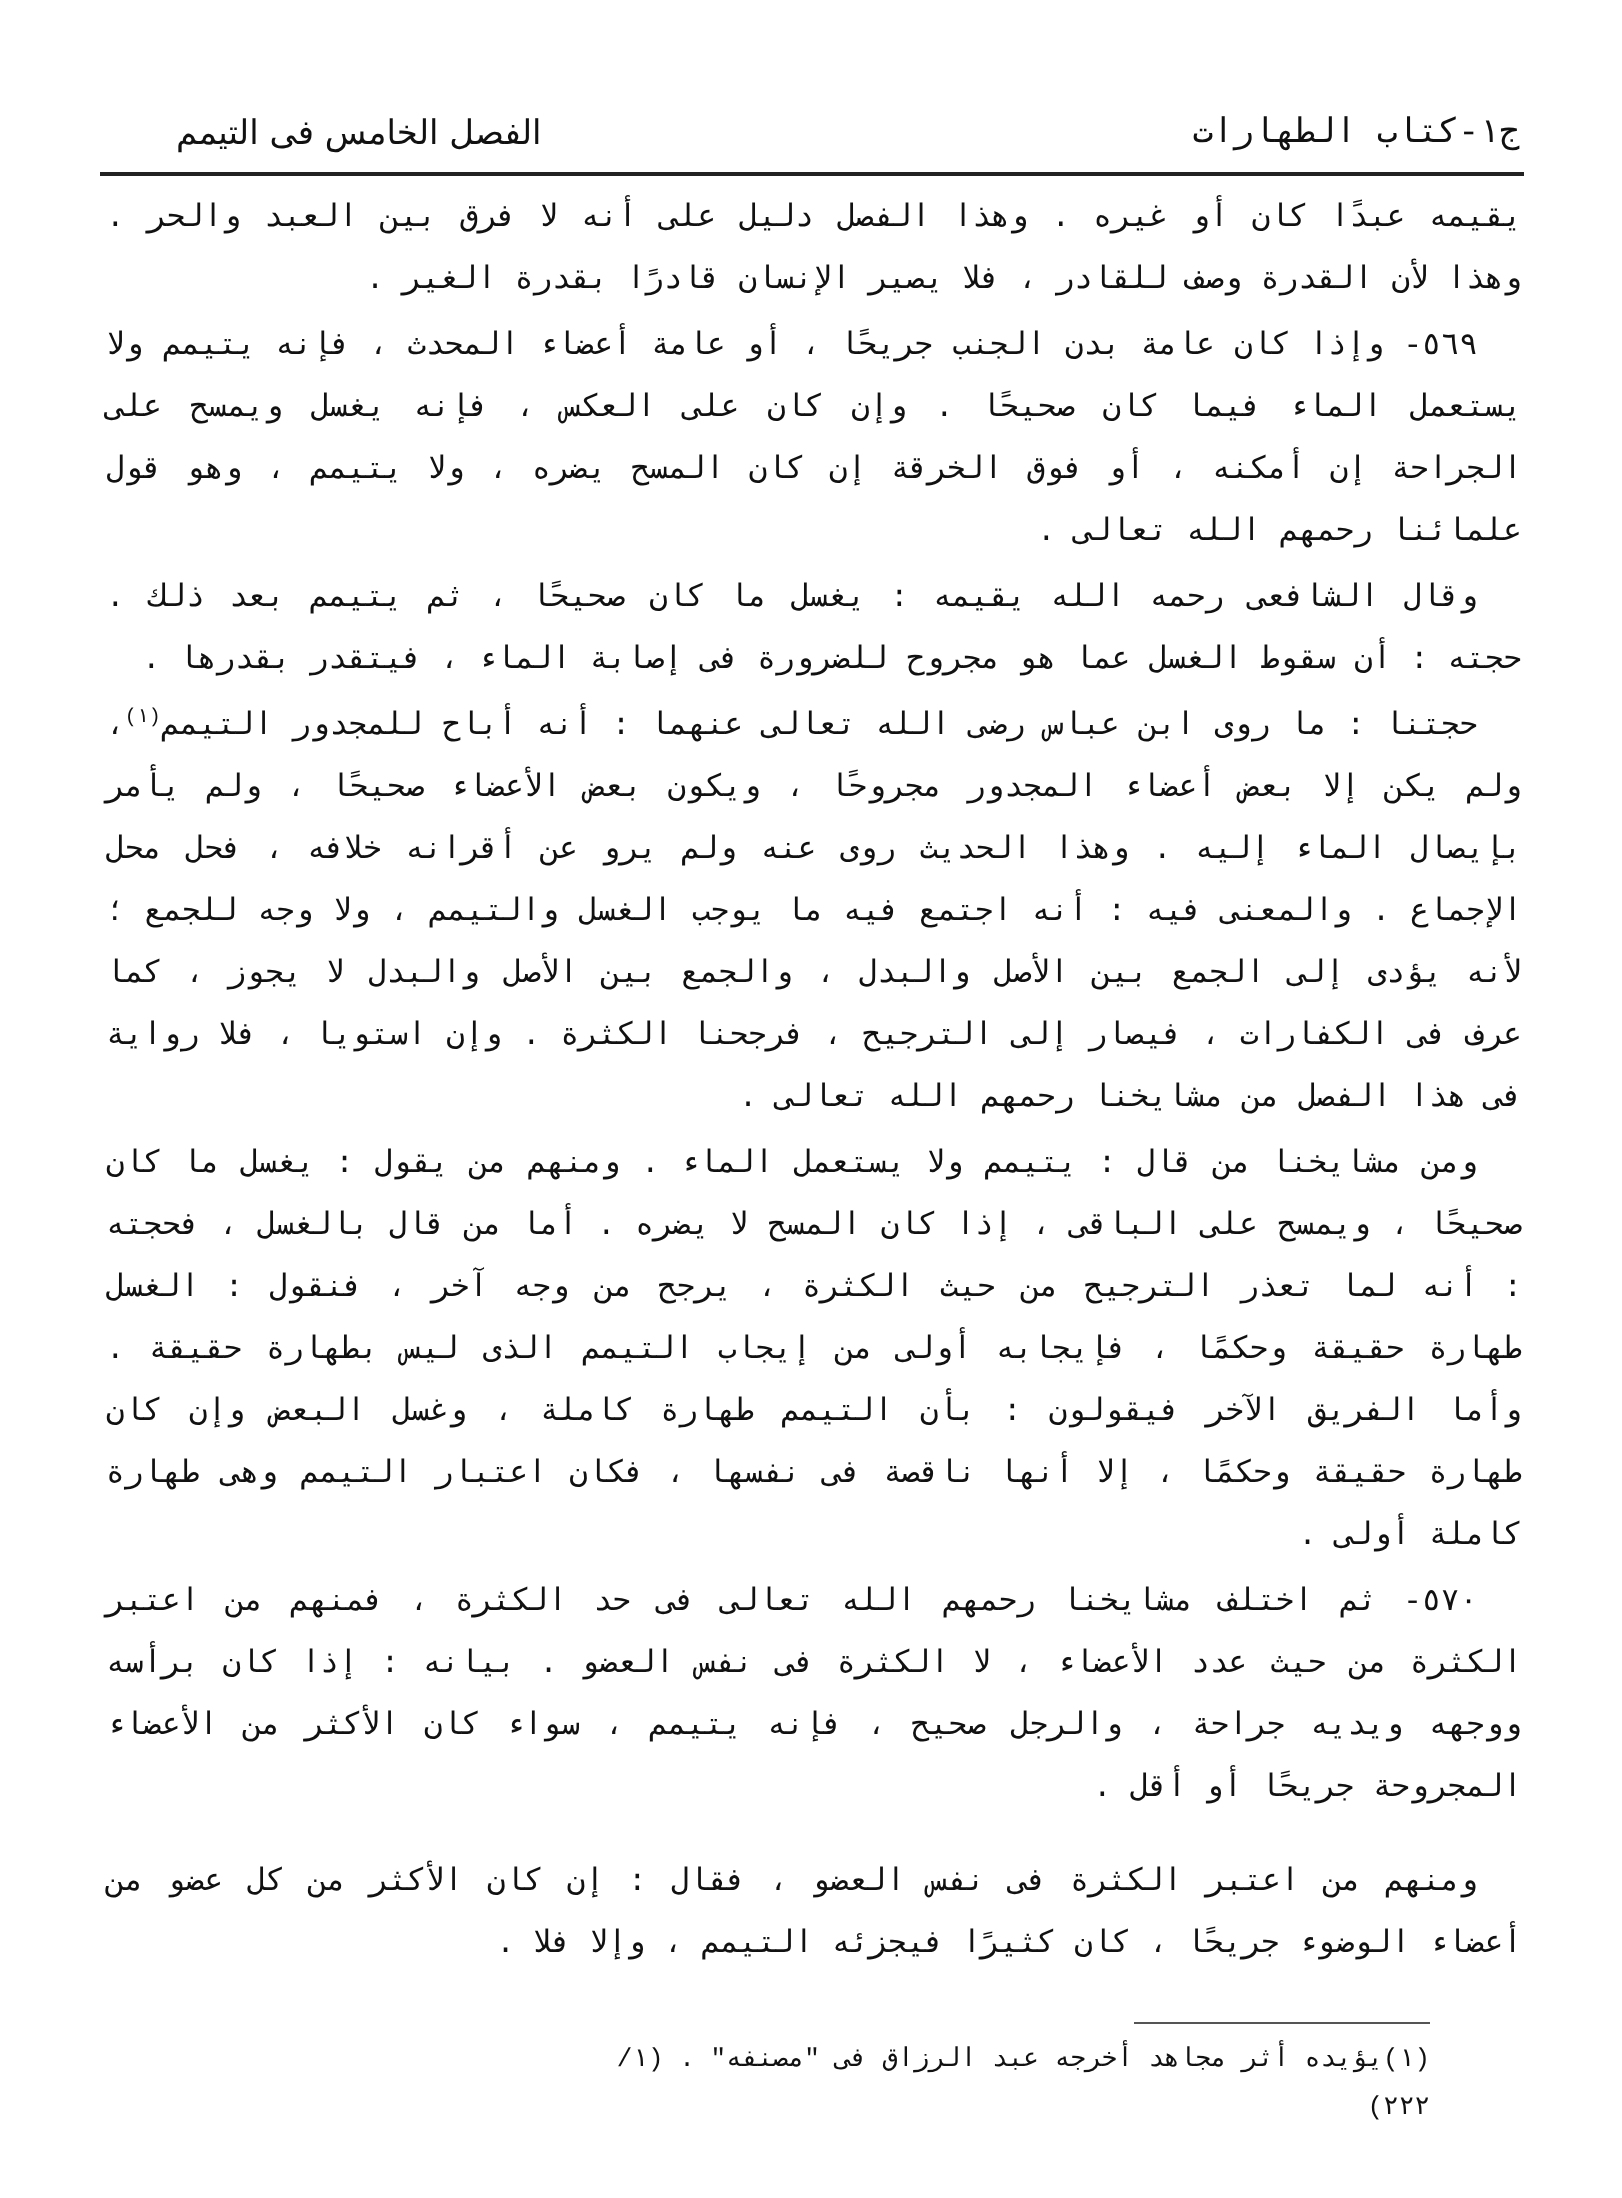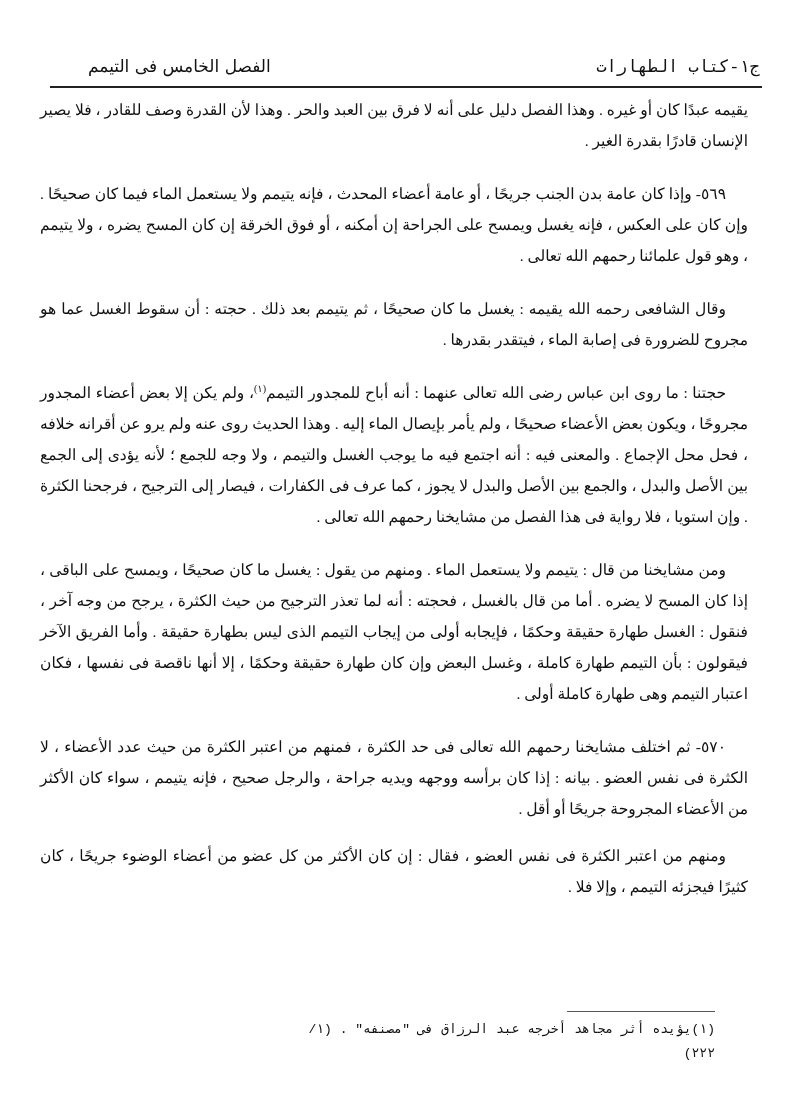--- a/index.html
+++ b/index.html
@@ -13,27 +13,27 @@
     direction: rtl; font-family: "DejaVu Serif", serif; font-size: 17px;
   }
   .header .book { position: absolute; right: 2px; top: 6px; font-family: Liberation Mono, monospace; }
   .header .pageno { position: absolute; left: 0; right: 0; top: 6px; text-align: center; }
   .header .chapter { position: absolute; left: 6px; top: 6px; margin-left: 32px; }
   .header-rule {
     position: absolute; left: 50px; top: 86px; width: 712px; height: 0;
     border-top: 2px solid #222222;
   }
   .body {
-    position: absolute; left: 40px; top: 94px; width: 708px;
+    position: absolute; left: 53px; top: 94px; width: 708px;
     direction: rtl; text-align: justify; text-align-last: right;
-    font-family: Liberation Serif, serif; font-size: 15.5px; line-height: 31px;
+    font-family: Liberation Mono, monospace; font-size: 15.5px; line-height: 31px;
   }
   .body p { margin: 0; text-align: justify; }
   .body p.indent { text-indent: 22px; margin-top: 16px; }
-  .body p.gap { margin-top: 22px; }
+  .body p.gap { margin-top: 2px; }
   .body sup { font-size: 10px; line-height: 0; }
   .fn-rule {
     position: absolute; left: 567px; top: 1011px; width: 148px; height: 0;
     border-top: 1px solid #555555;
   }
   .footnote {
     position: absolute; left: 300px; top: 1018px; width: 415px;
     direction: rtl; text-align: right;
     font-family: Liberation Mono, monospace; font-size: 13px; line-height: 24px;
   }

